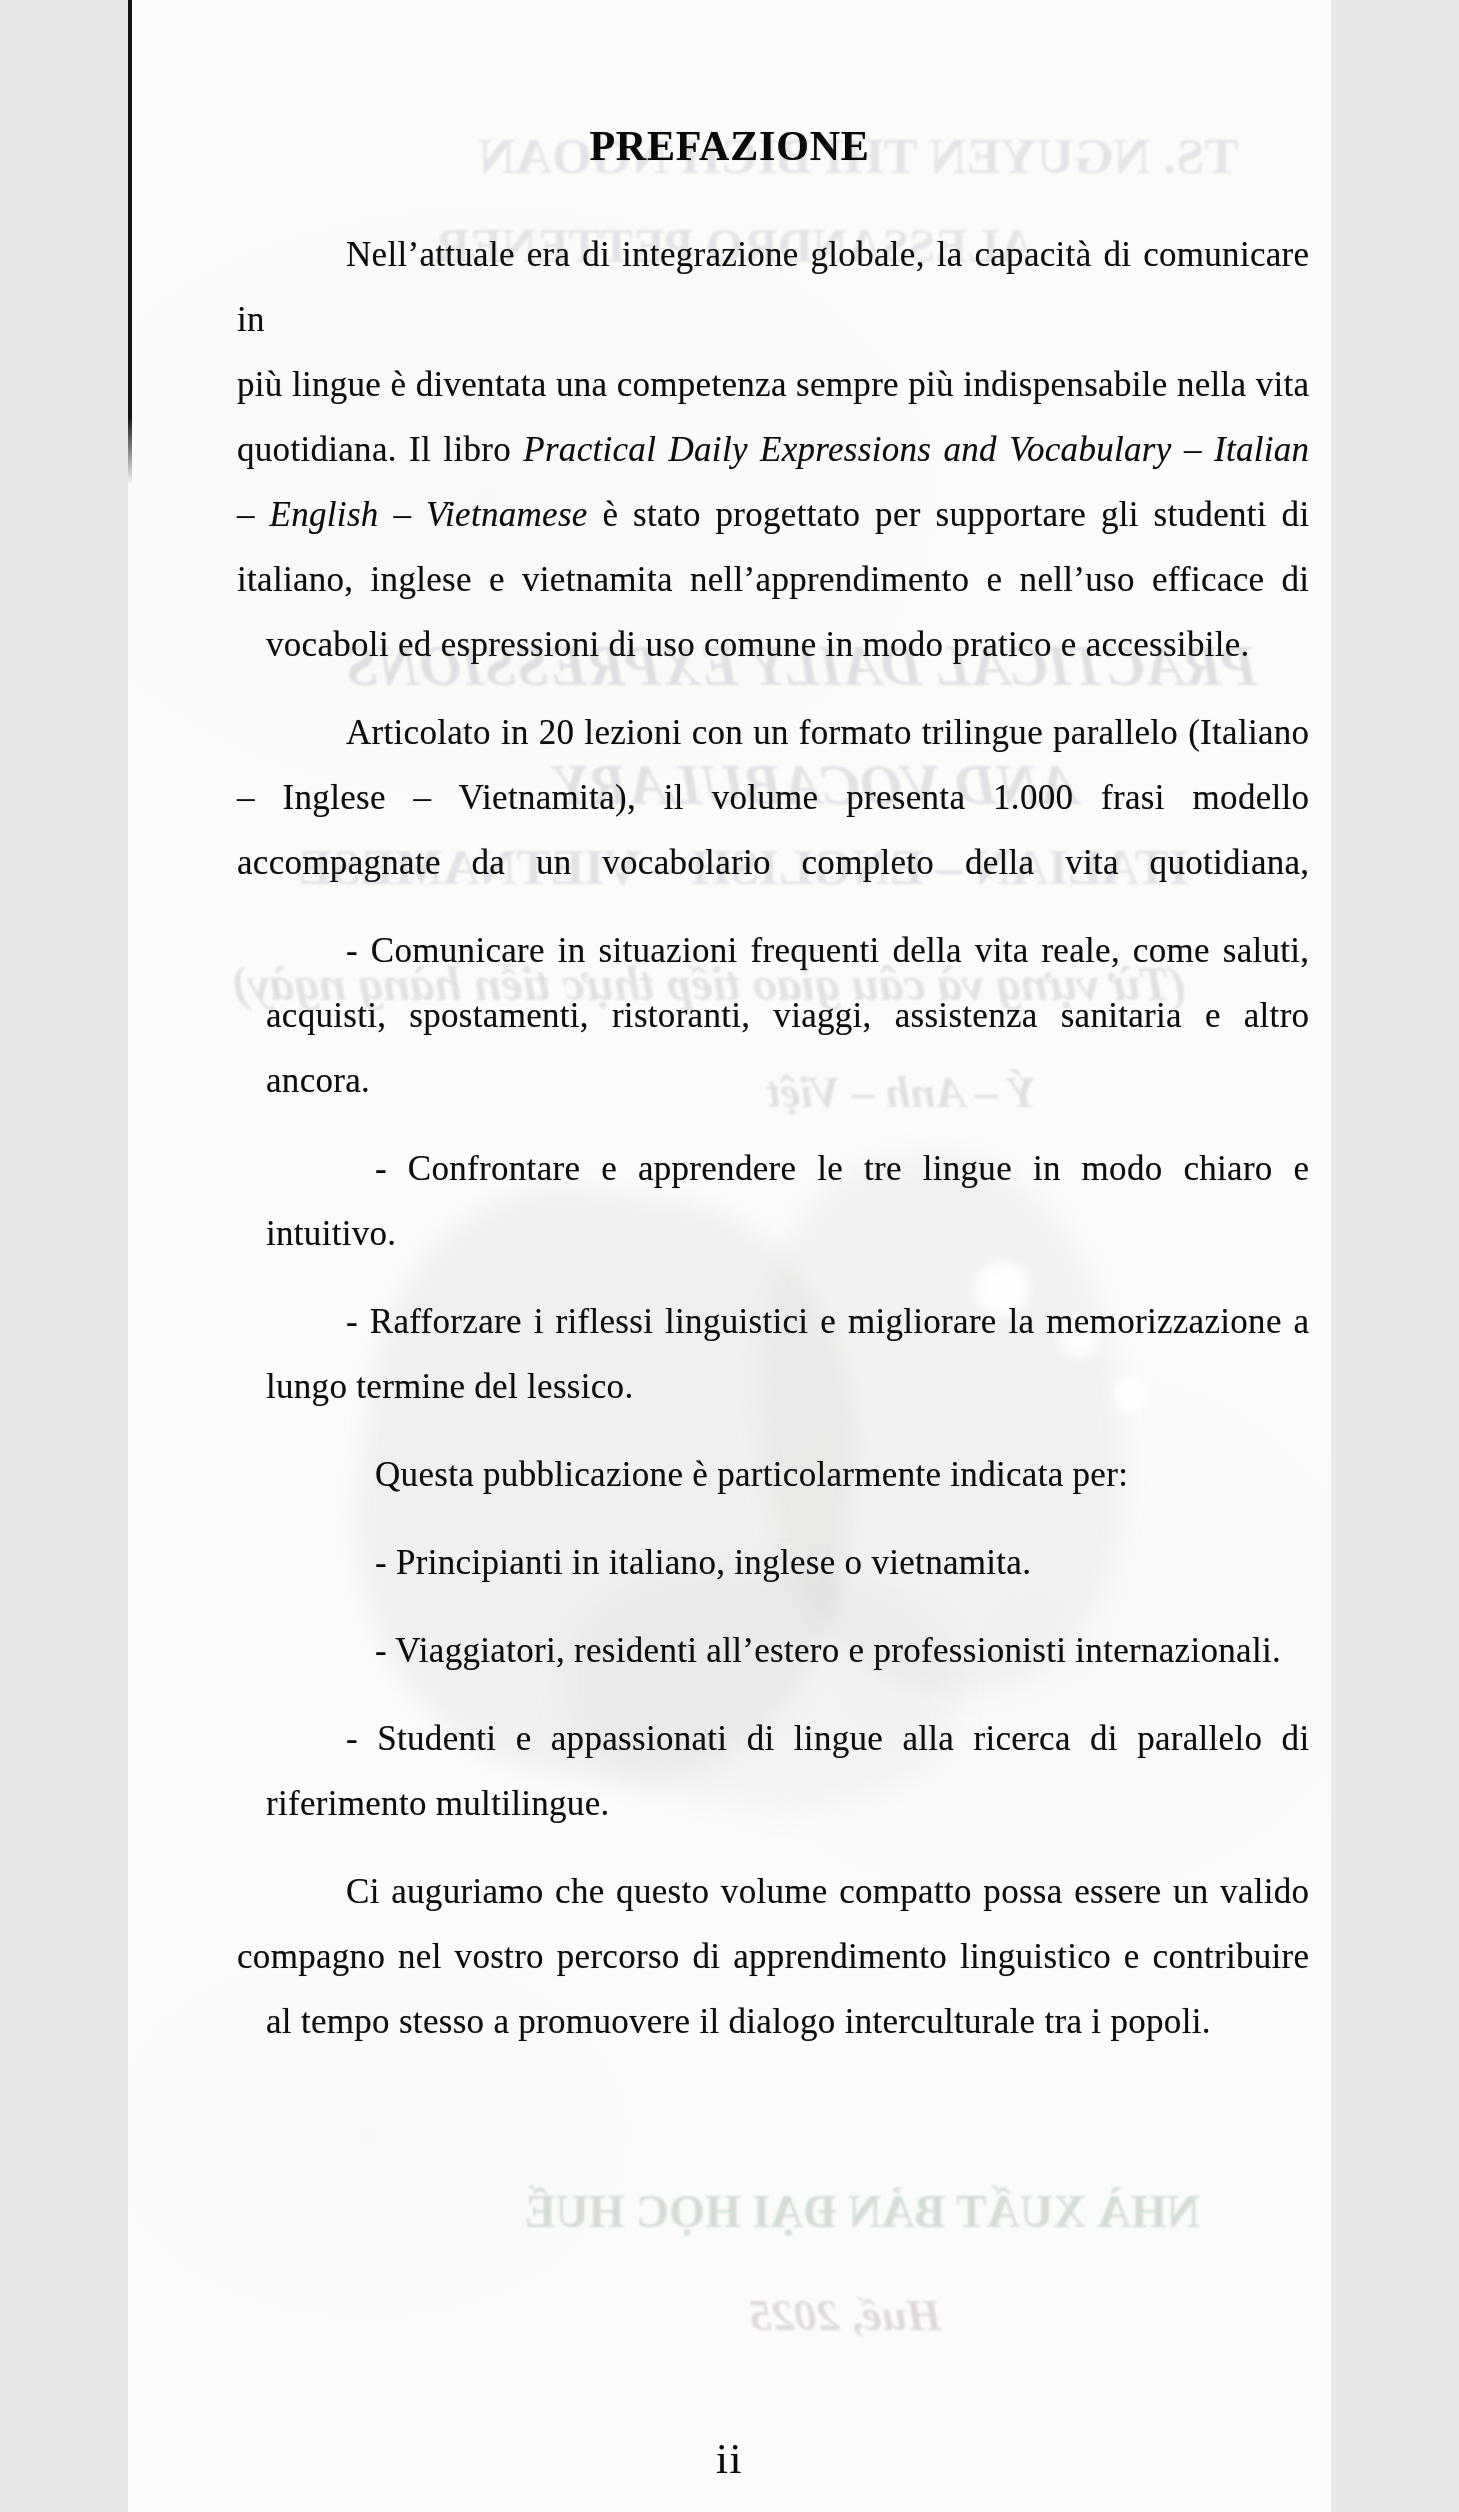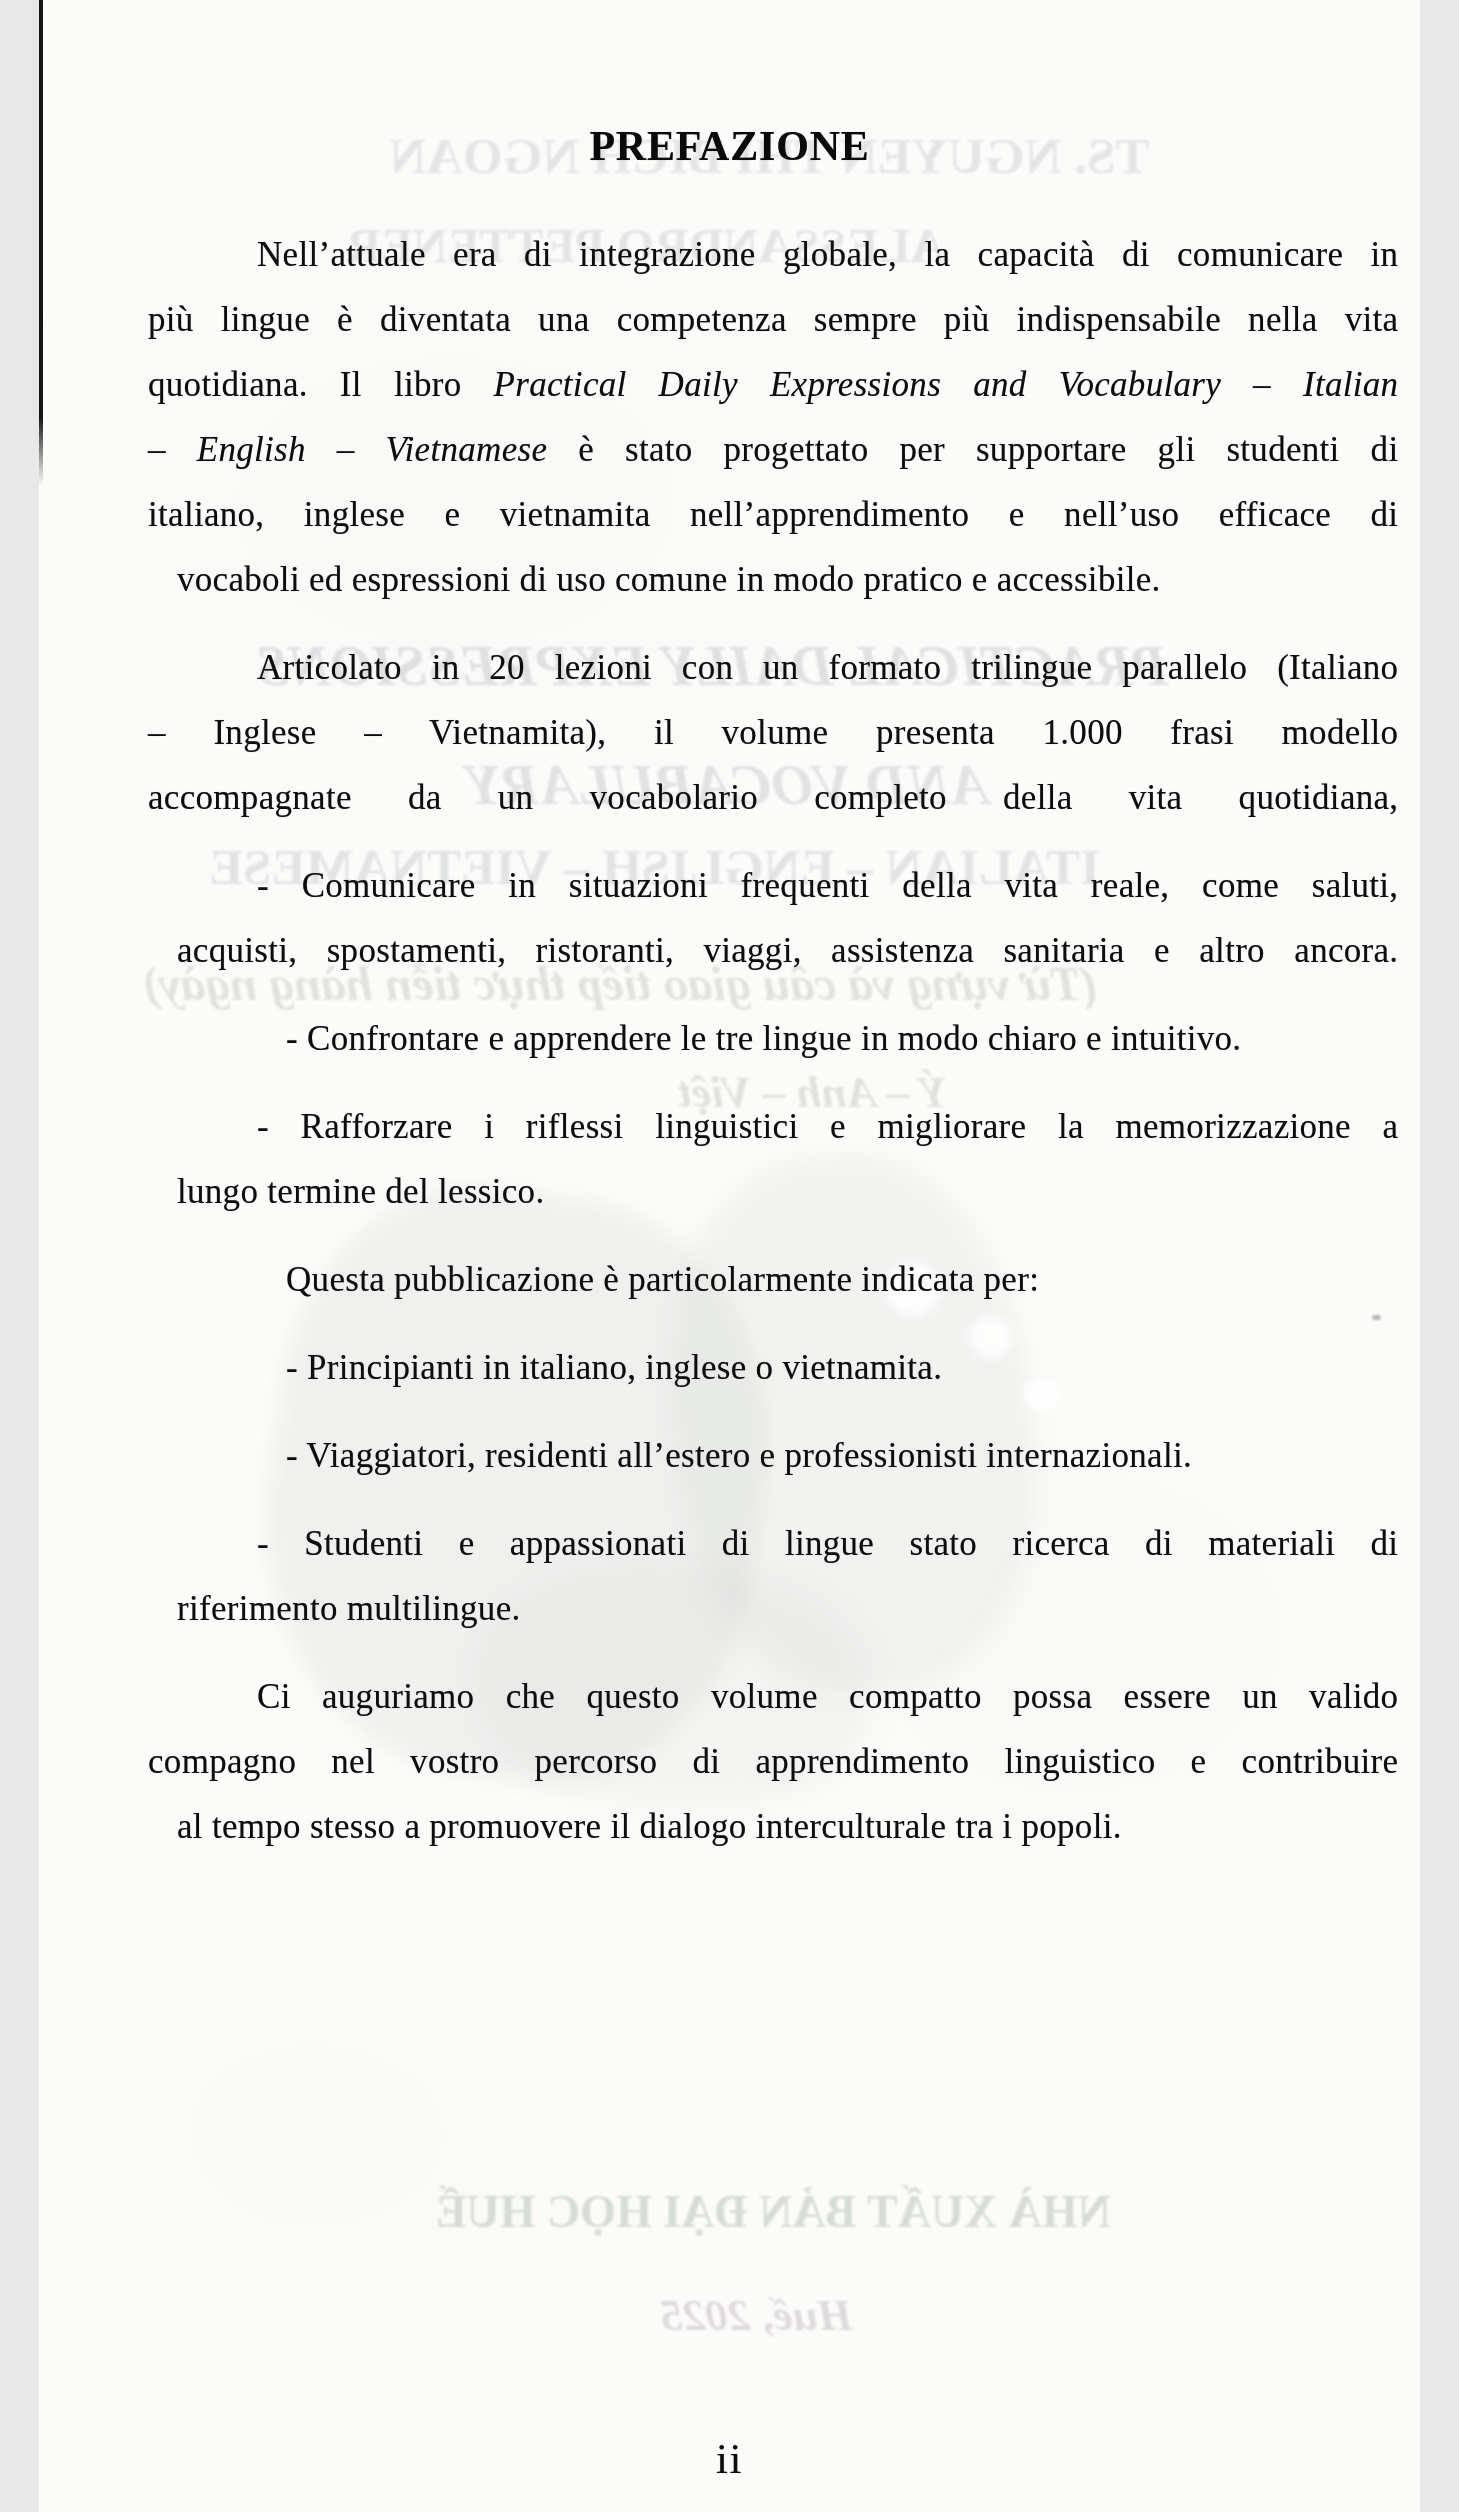--- a/index.html
+++ b/index.html
@@ -1,18 +1,18 @@
 <!DOCTYPE html>
 <html style="font-size:12.3px"><head>
 <meta charset="utf-8">
 <style>
   html,body{margin:0;padding:0;background:#e8e8e8;}
   .page{
     position:relative;
-    width:1381px;height:2512px;
+    width:1203px;height:2512px;
     margin:0 auto;
     background:
       radial-gradient(924px 616px at 30% 20%, rgba(120,120,130,0.020), transparent 60%),
       radial-gradient(693px 539px at 75% 65%, rgba(120,130,120,0.022), transparent 60%),
       radial-gradient(539px 385px at 20% 85%, rgba(130,120,120,0.018), transparent 60%),
       #fbfbf9;
     overflow:hidden;
     font-family:"Liberation Serif","DejaVu Serif",serif;
     color:#0d0d0d;
   }
@@ -147,21 +147,21 @@
       <div class="para">
         <div class="line first last"><span>Questa pubblicazione è particolarmente indicata per:</span></div>
       </div>
       <div class="para">
         <div class="line first last"><span>- Principianti in italiano, inglese o vietnamita.</span></div>
       </div>
       <div class="para">
         <div class="line first last"><span>- Viaggiatori, residenti all’estero e professionisti internazionali.</span></div>
       </div>
       <div class="para">
-        <div class="line first"><span>- Studenti e appassionati di lingue stato ricerca di materiali di</span></div>
+        <div class="line first"><span>- Studenti e appassionati di lingue alla ricerca di parallelo di</span></div>
         <div class="line last"><span>riferimento multilingue.</span></div>
       </div>
       <div class="para">
         <div class="line first"><span>Ci auguriamo che questo volume compatto possa essere un valido</span></div>
         <div class="line"><span>compagno nel vostro percorso di apprendimento linguistico e contribuire</span></div>
         <div class="line last"><span>al tempo stesso a promuovere il dialogo interculturale tra i popoli.</span></div>
       </div>
     </div>
 
   <div class="page-number">ii</div>

